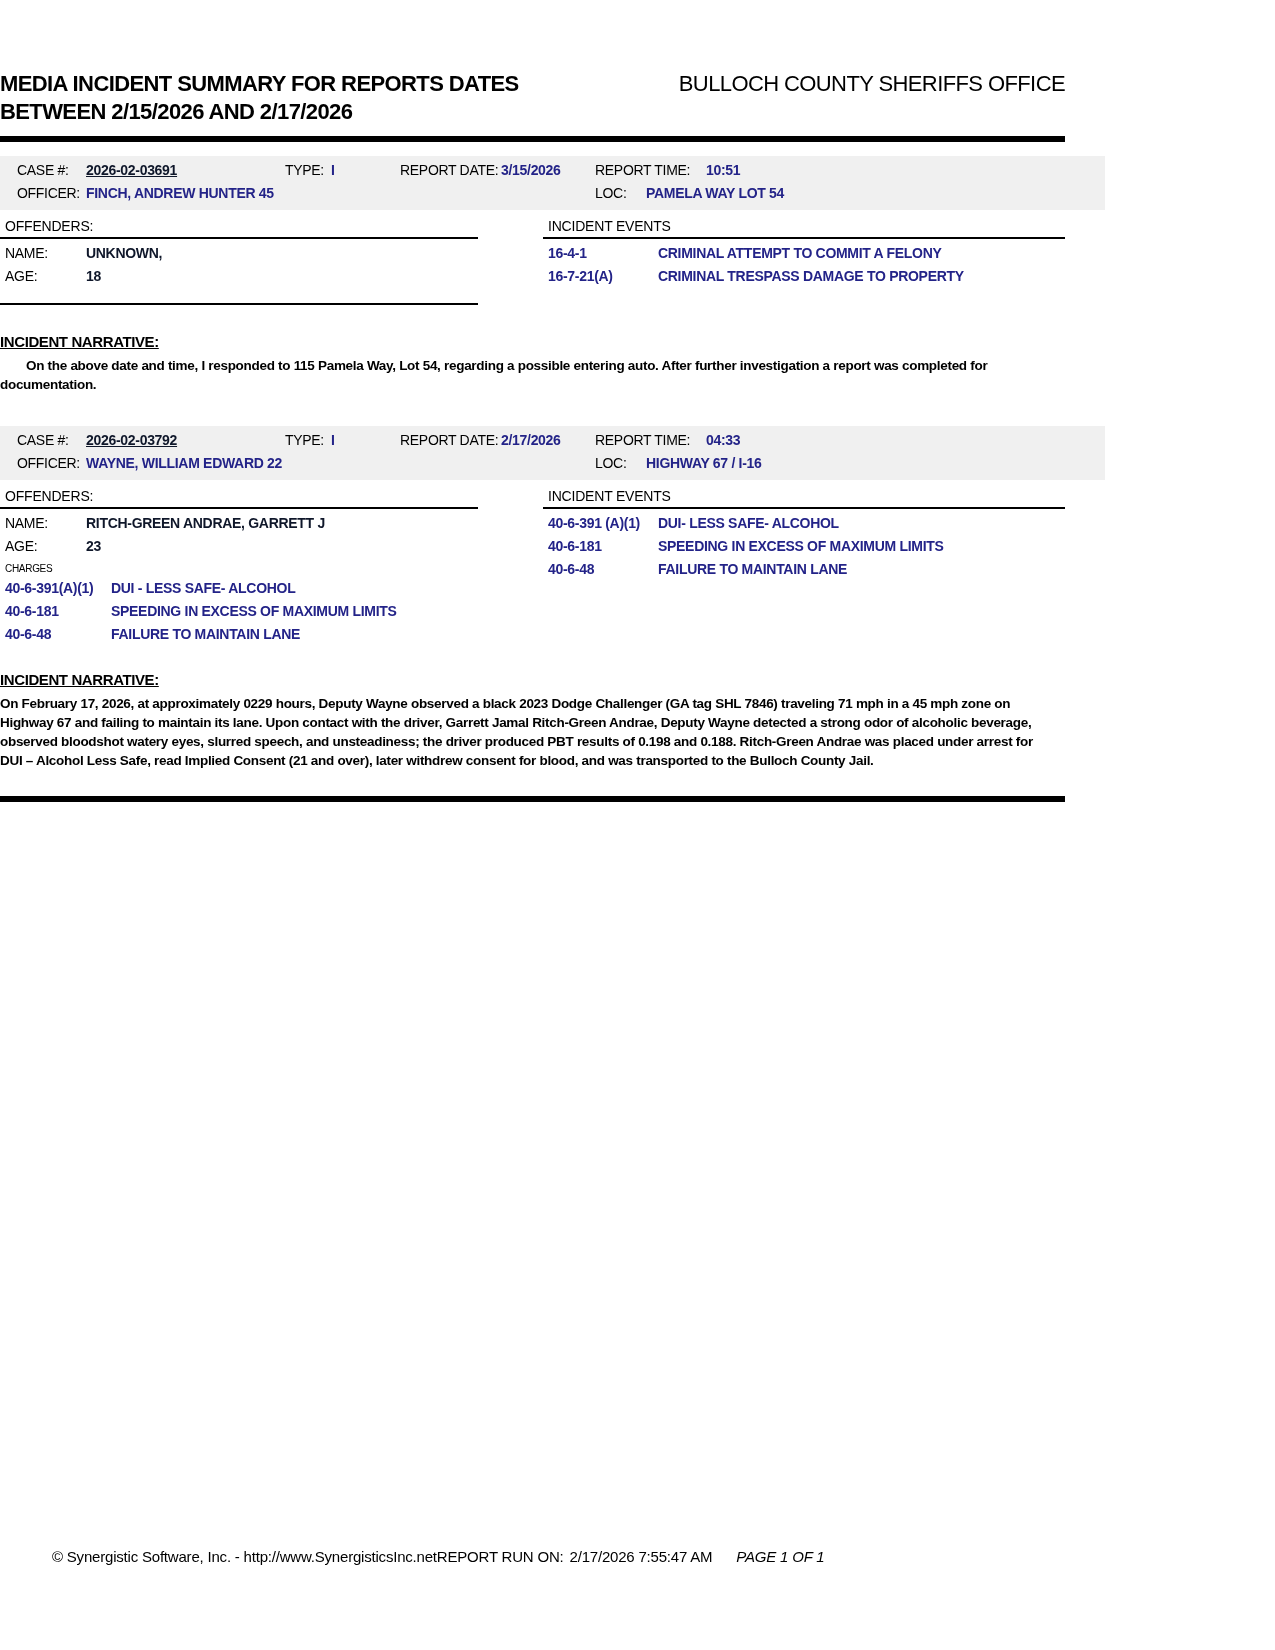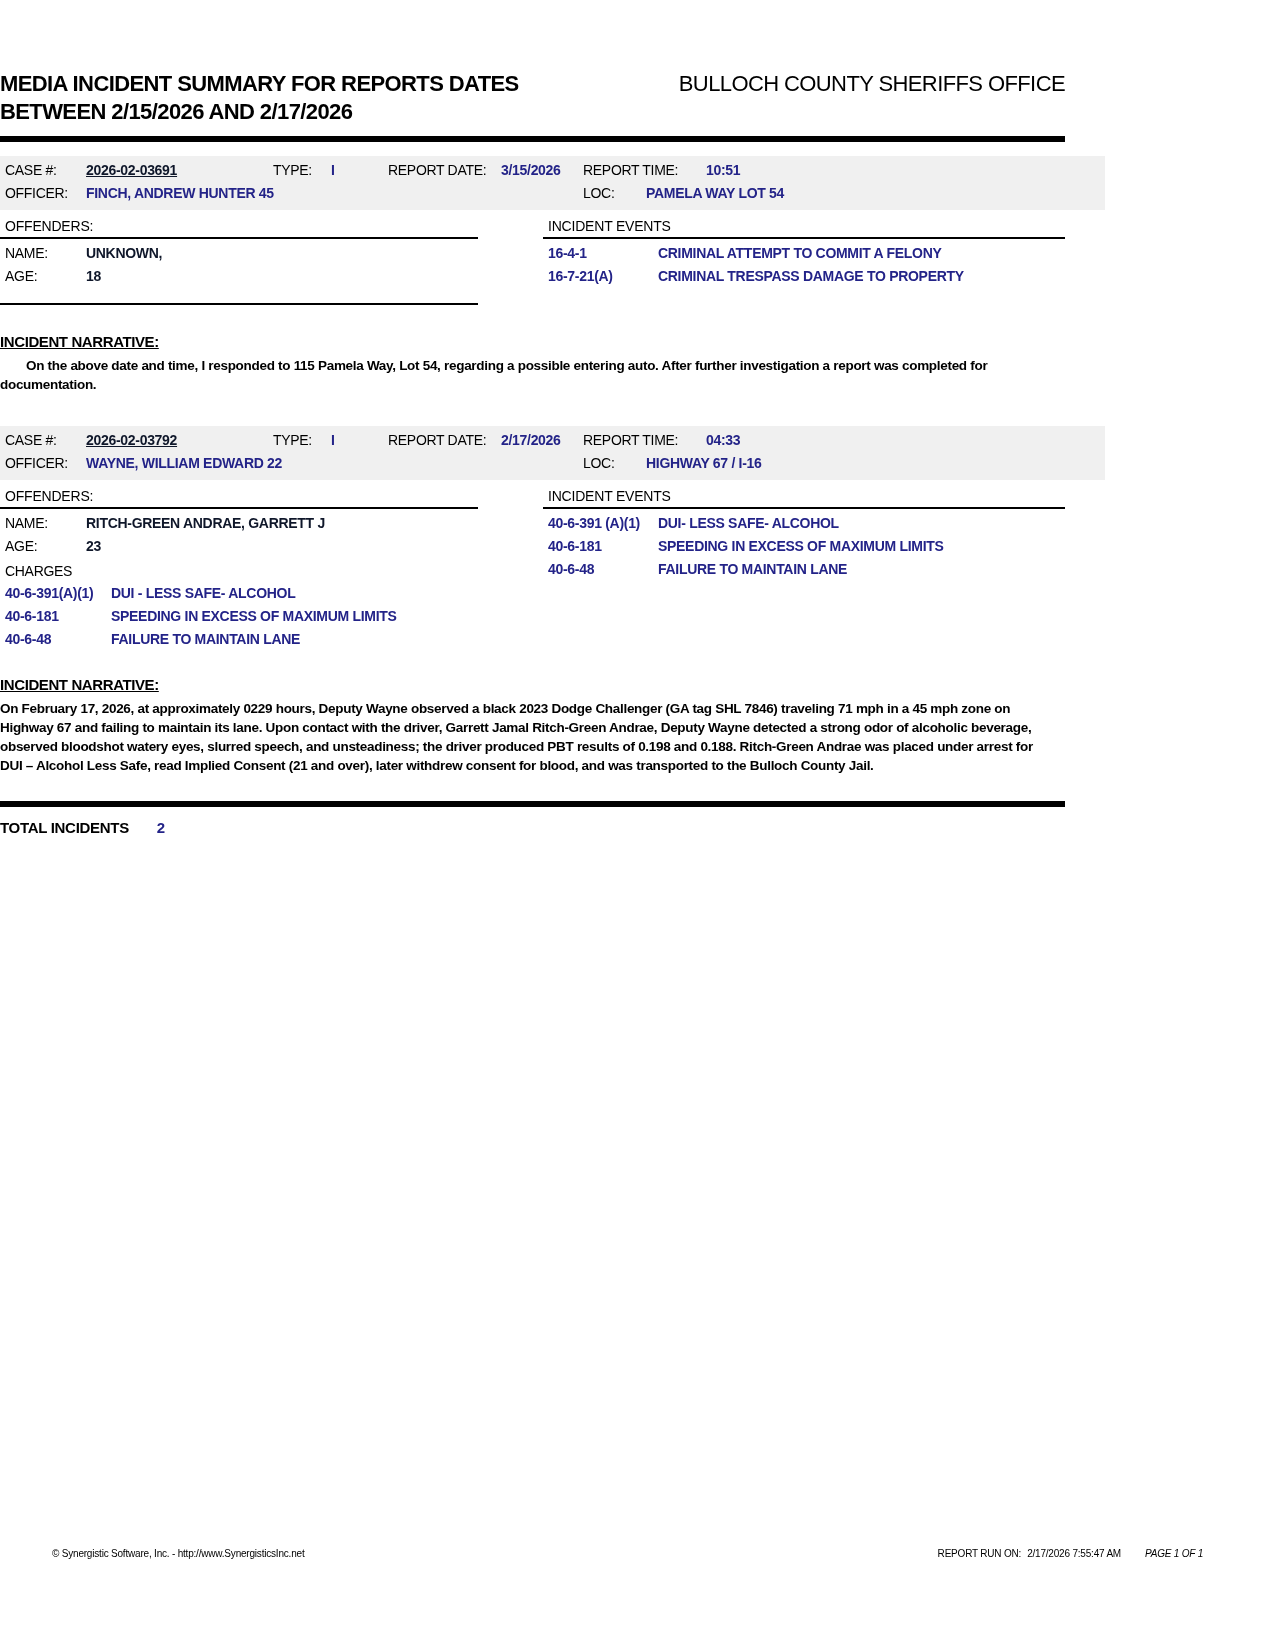--- a/index.html
+++ b/index.html
@@ -42,40 +42,40 @@
     position: relative;
     margin-left: -5px;
     width: 1110px;
     background: #f0f0f0;
     height: 54px;
     margin-top: 14px;
   }
   .band-row { position: relative; height: 23px; }
   .band-row:first-child { padding-top: 6px; height: 29px; }
   .band-row span { position: absolute; white-space: nowrap; font-size: 14px; letter-spacing: -0.3px; }
-  .lbl { color: #000; font-weight: normal; }
+  .lbl { color: #000; font-weight: normal; margin-left: 12px; }
   .val { color: #232388; font-weight: bold; }
   .case-link {
     color: #0f172a; font-weight: bold; text-decoration: underline; cursor: pointer;
   }
   
   .c1 { left: 10px; }  .c2 { left: 91px; }  .c3 { left: 278px; } .c4 { left: 336px; }
   .c5 { left: 393px; } .c6 { left: 506px; } .c7 { left: 588px; } .c8 { left: 711px; }
   .c9 { left: 651px; }
 
   
   .cols { display: flex; margin-top: 8px; }
   .col-left  { width: 478px; }
   .col-right { width: 522px; margin-left: 65px; }
   .sec-heading { font-size: 14px; letter-spacing: -0.2px; padding-left: 5px; }
   .sec-underline { height: 2px; background: #000; margin-top: 3px; }
   .kv-row { display: flex; margin-top: 6px; height: 17px; }
   .kv-row .k { width: 86px; padding-left: 5px; font-size: 14px; letter-spacing: -0.3px; }
   .kv-row .v { font-size: 14px; font-weight: bold; color: #0f172a; letter-spacing: -0.3px; white-space: nowrap; }
-  .charges-label { font-size: 14px; letter-spacing: -0.3px; padding-left: 5px; margin-top: 8px; }
+  .charges-label { font-size: 10px; letter-spacing: -0.3px; padding-left: 5px; margin-top: 8px; }
   .code-row { display: flex; margin-top: 6px; height: 17px; }
   .code-row .code { width: 111px; padding-left: 5px; font-size: 14px; font-weight: bold; color: #232388; letter-spacing: -0.3px; white-space: nowrap; }
   .code-row .desc { font-size: 14px; font-weight: bold; color: #232388; letter-spacing: -0.3px; white-space: nowrap; }
   .col-right .code-row .code { width: 115px; }
   .offenders-close-line { height: 2px; background: #000; margin-top: 18px; }
 
   
   .narr-heading {
     margin-top: 28px;
     font-size: 15px; font-weight: bold; text-decoration: underline; letter-spacing: -0.4px;
@@ -92,22 +92,22 @@
   
   .rule-bottom { height: 6px; background: #000; margin-top: 26px; }
   .total-row { margin-top: 12px; display: flex; }
   .total-label { font-size: 15px; font-weight: bold; letter-spacing: -0.3px; }
   .total-value { font-size: 15px; font-weight: bold; color: #232388; margin-left: 28px; }
 
   
   .footer {
     position: absolute;
     left: 52px; right: 72px; top: 1548px;
-    display: flex; justify-content: space-between;
-    font-size: 10px; letter-spacing: -0.2px;
+    display: flex; 
+    font-size: 15px; letter-spacing: -0.2px;
   }
   .footer-right { display: flex; }
   .footer-right .rr-label { margin-right: 6px; }
   .footer-right .page-label { margin-left: 24px; font-style: italic; }
 </style>
 </head>
 <body>
 
 <div class="page">
   <div class="content">
@@ -231,24 +231,20 @@
           <span class="code">40-6-48</span>
           <span class="desc">FAILURE TO MAINTAIN LANE</span>
         </div>
       </div>
     </div>
 
     <div class="narr-heading">INCIDENT NARRATIVE:</div>
     <div class="narr-text">On February 17, 2026, at approximately 0229 hours, Deputy Wayne observed a black 2023 Dodge Challenger (GA tag SHL 7846) traveling 71 mph in a 45 mph zone on Highway 67 and failing to maintain its lane. Upon contact with the driver, Garrett Jamal Ritch-Green Andrae, Deputy Wayne detected a strong odor of alcoholic beverage, observed bloodshot watery eyes, slurred speech, and unsteadiness; the driver produced PBT results of 0.198 and 0.188. Ritch-Green Andrae was placed under arrest for DUI – Alcohol Less Safe, read Implied Consent (21 and over), later withdrew consent for blood, and was transported to the Bulloch County Jail.</div>
 
     <div class="rule-bottom"></div>
-    <div class="total-row">
-      <span class="total-label">TOTAL INCIDENTS</span>
-      <span class="total-value">2</span>
-    </div>
 
   </div>
 
   <div class="footer">
     <div class="footer-left">© Synergistic Software, Inc.  -  http://www.SynergisticsInc.net</div>
     <div class="footer-right">
       <span class="rr-label">REPORT RUN ON:</span>
       <span class="rr-value">2/17/2026 7:55:47 AM</span>
       <span class="page-label">PAGE 1 OF 1</span>
     </div>

